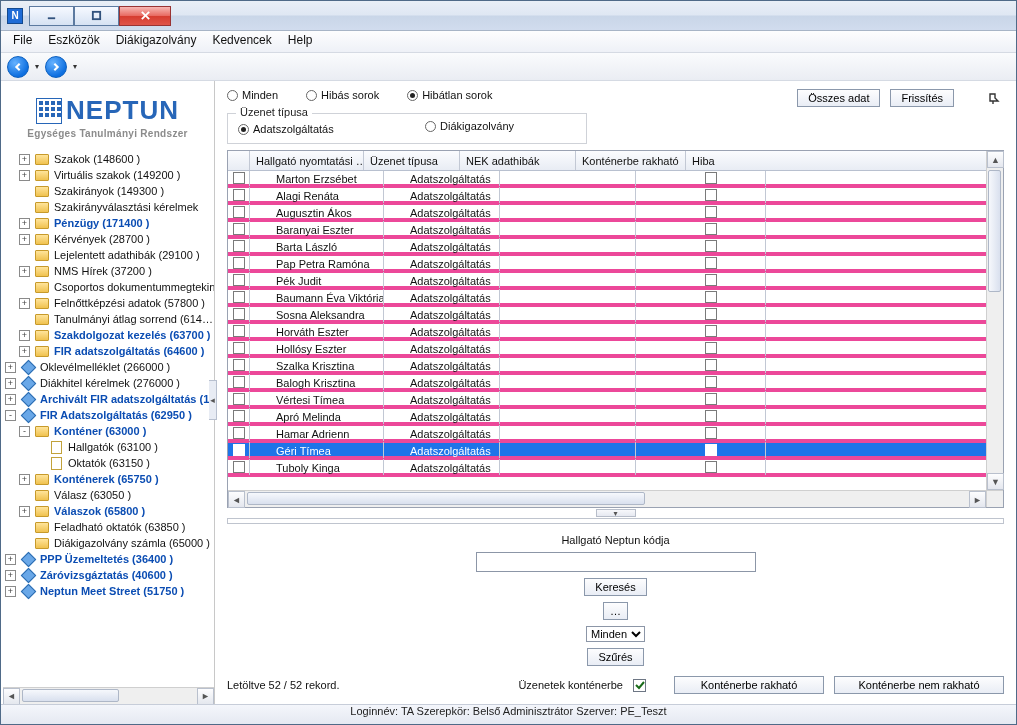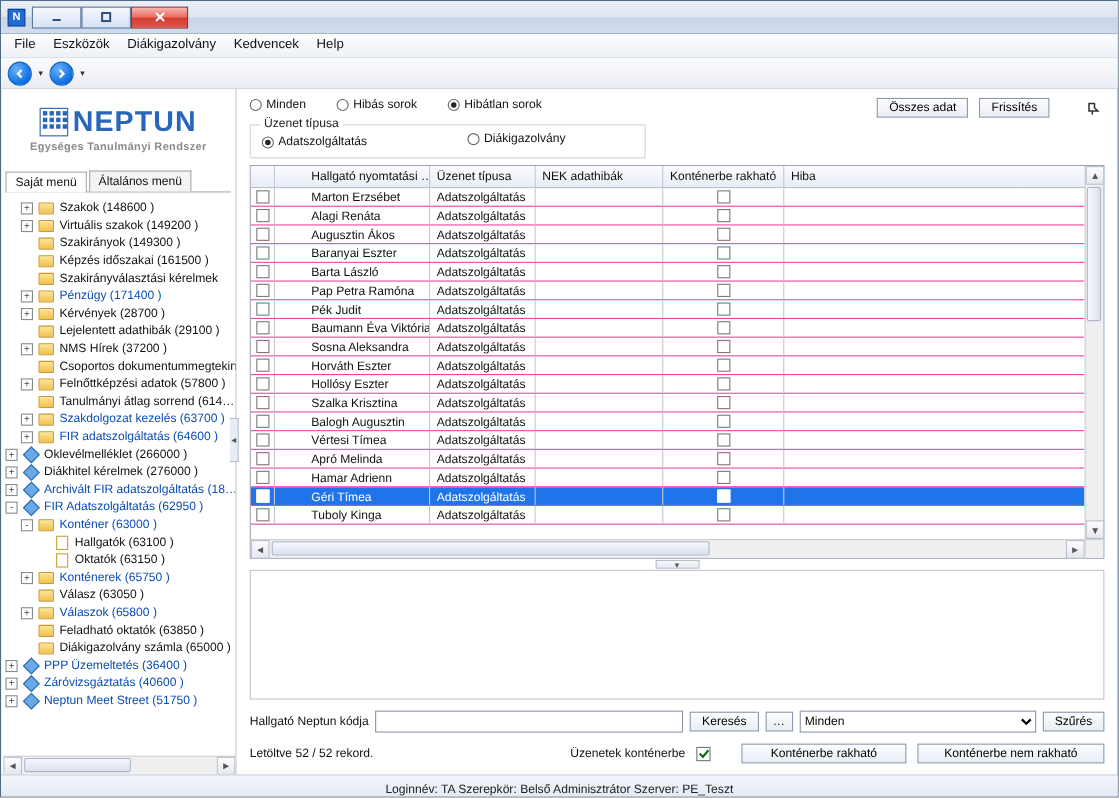--- a/index.html
+++ b/index.html
@@ -47,21 +47,21 @@
   .tree-wrap { flex:1 1 auto; overflow:hidden; position:relative; margin:4px 0 0 2px; }
   .tree { position:absolute; inset:0 0 18px 0; overflow:hidden; padding:2px 0 2px 2px; }
   .tree-row { display:flex; align-items:center; height:16px; white-space:nowrap; font-size:11px; cursor:default; }
   .tree-row .exp { width:11px; height:11px; border:1px solid #8a8a8a; display:inline-flex; align-items:center; justify-content:center; font-size:9px; line-height:1; color:#444; margin-right:2px; background:#fff; flex:0 0 auto; }
   .tree-row .noexp { width:13px; display:inline-block; flex:0 0 auto; }
   .tree-row .ico { width:16px; height:14px; margin:0 2px; flex:0 0 auto; display:inline-flex; align-items:center; justify-content:center; }
   .tree-row .ico.folder::before { content:""; width:12px; height:9px; background:linear-gradient(#ffe49a,#f0c24f); border:1px solid #c79a2a; border-radius:1px; display:block; }
   .tree-row .ico.page::before { content:""; width:9px; height:11px; background:#fff; border:1px solid #c2a23b; display:block; }
   .tree-row .ico.diamond::before { content:""; width:9px; height:9px; background:#6aa8e8; transform:rotate(45deg); display:block; border:1px solid #2b6cb0; }
   .tree-row .lbl { padding:0 2px; }
-  .tree-row.blue .lbl { color:#0b4db3; }
+  .tree-row.blue .lbl { color:#0b4db3;font-weight:bold; }
   .tree-row.selected .lbl { background:#1e74e8; color:#fff; }
   .ind1 { padding-left:14px; } .ind2 { padding-left:28px; }
 
   .tree-hscroll { position:absolute; bottom:0; left:0; right:0; height:17px; background:#efefef; border-top:1px solid #cfcfcf; display:flex; align-items:center; }
   .tree-hscroll .arrow, .hscroll .arrow, .vscroll .arrow { width:17px; height:17px; background:linear-gradient(#fdfdfe,#e4e7ee); border:1px solid #b9c0cd; display:flex; align-items:center; justify-content:center; font-size:9px; color:#555; }
   .tree-hscroll .track { flex:1; height:17px; background:#efefef; position:relative; }
   .tree-hscroll .thumb { position:absolute; top:1px; left:2px; width:55%; height:13px; background:linear-gradient(#f6f8fc,#d9e0ee); border:1px solid #aeb7c7; border-radius:2px; }
 
   
   .rightpane { flex:1; position:relative; display:flex; flex-direction:column; }
@@ -75,55 +75,55 @@
 
   .groupbox { border:1px solid #cfd2d8; margin:0 12px 6px; padding:6px 10px 8px; position:relative; width:360px; }
   .groupbox .legend { position:absolute; top:-8px; left:8px; background:#fff; padding:0 4px; font-size:11px; color:#222; }
 
   
   .gridwrap { position:relative; margin:0 12px; border:1px solid #9aa2b2; flex:0 0 358px; background:#fff; }
   .grid-head { display:flex; background:linear-gradient(#fbfcfe,#e8ecf4); border-bottom:1px solid #b8c0cf; height:20px; position:relative; }
   .gh, .gc { border-right:1px solid #c2c8d4; padding:2px 6px; font-size:11px; overflow:hidden; white-space:nowrap; }
   .gh { font-weight:400; display:flex; align-items:center; }
   .col-cb { width:22px; flex:0 0 22px; text-align:center; padding:2px 0; }
-  .col-name { width:114px; flex:0 0 114px;margin-left:27px; }
+  .col-name { width:114px; flex:0 0 114px; }
   .col-type { width:96px; flex:0 0 96px; }
   .col-nek { width:116px; flex:0 0 116px; }
   .col-kont { width:110px; flex:0 0 110px; }
   .col-hiba { flex:1 1 auto; border-right:none; }
 
   .grid-body { position:absolute; top:20px; bottom:17px; left:0; right:17px; overflow:hidden; }
-  .grow { display:flex; height:17px; border-bottom:1px solid #ec4899; align-items:center; }
+  .grow { display:flex; height:17px; border-bottom:4px solid #ec4899; align-items:center;gap:20px; }
   .grow.selected { background:#1e74e8; color:#fff; }
   .grow .gc { height:16px; line-height:15px; }
   .cb { width:12px; height:12px; border:1px solid #7a7a7a; display:inline-block; background:#fff; }
   .grow.selected .cb { border-color:#fff; }
 
   .vscroll { position:absolute; top:0; right:0; bottom:17px; width:17px; background:#efefef; border-left:1px solid #cfcfcf; display:flex; flex-direction:column; }
   .vscroll .track { flex:1; position:relative; }
   .vscroll .thumb { position:absolute; left:1px; top:2px; width:13px; height:40%; background:linear-gradient(90deg,#f6f8fc,#d9e0ee); border:1px solid #aeb7c7; border-radius:2px; }
   .hscroll { position:absolute; left:0; right:17px; bottom:0; height:17px; background:#efefef; border-top:1px solid #cfcfcf; display:flex; }
   .hscroll .track { flex:1; position:relative; }
   .hscroll .thumb { position:absolute; top:1px; left:2px; width:55%; height:13px; background:linear-gradient(#f6f8fc,#d9e0ee); border:1px solid #aeb7c7; border-radius:2px; }
   .corner { position:absolute; right:0; bottom:0; width:17px; height:17px; background:#efefef; border-left:1px solid #cfcfcf; border-top:1px solid #cfcfcf; }
 
   .splitbar { height:10px; margin:0 12px; display:flex; justify-content:center; align-items:center; }
   .splitbar .grip { width:40px; height:8px; border:1px solid #b7bdc9; background:linear-gradient(#f7f8fb,#e6e9f1); font-size:8px; text-align:center; line-height:7px; color:#555; }
 
   .detailpane { margin:0 12px; border:1px solid #bfc4ce; flex:1 1 auto; background:#fff; }
 
-  .searchrow { display:flex; align-items:center; gap:6px; padding:10px 12px 6px; font-size:11px; }
+  .searchrow { display:flex; align-items:center; gap:6px; padding:10px 12px 6px; font-size:11px;flex-direction:column; }
   .searchrow input.text { width:280px; height:20px; border:1px solid #8c96a7; padding:1px 4px; font-size:11px; }
   .searchrow select { flex:1; height:20px; border:1px solid #8c96a7; font-size:11px; background:#fff; }
 
   .footeractions { display:flex; align-items:center; padding:4px 12px 10px; font-size:11px; gap:10px; }
   .spacer { flex:1; }
 
   
-  .statusbar { position:absolute; bottom:0; left:0; right:0; height:20px; background:linear-gradient(#f4f6fb,#e5e9f2); border-top:1px solid #c7cdd9; display:flex; align-items:flex-end; justify-content:center; font-size:11px; color:#222; }
+  .statusbar { position:absolute; bottom:0; left:0; right:0; height:20px; background:linear-gradient(#f4f6fb,#e5e9f2); border-top:1px solid #c7cdd9; display:flex; align-items:flex-start; justify-content:center; font-size:11px; color:#222; }
 
   
   .collapse-handle { position:absolute; left:-6px; top:48%; width:8px; height:40px; background:#e8ecf4; border:1px solid #b8c0cf; border-left:none; display:flex; align-items:center; justify-content:center; font-size:9px; color:#555; }
 </style>
 </head>
 <body>
 
 <div class="window">
 
   <div class="titlebar">
@@ -188,46 +188,37 @@
               <i></i>
               <i></i>
               <i></i>
               <i></i>
             </span>
           <span class="logo-text">NEPTUN</span>
         </div>
         <div class="logo-sub">Egységes Tanulmányi Rendszer</div>
       </div>
 
-      <div class="tabrow">
-        <div class="tab active">Saját menü</div>
-        <div class="tab">Általános menü</div>
-      </div>
 
       <div class="tree-wrap">
         <div class="tree" id="tree">
             <div class="tree-row ind1">
               <span class="exp">+</span>
               <span class="ico folder"></span>
               <span class="lbl">Szakok (148600  )</span>
             </div>
             <div class="tree-row ind1">
               <span class="exp">+</span>
               <span class="ico folder"></span>
               <span class="lbl">Virtuális szakok (149200  )</span>
             </div>
             <div class="tree-row ind1">
               <span class="noexp"></span>
               <span class="ico folder"></span>
               <span class="lbl">Szakirányok (149300  )</span>
-            </div>
-            <div class="tree-row ind1">
-              <span class="noexp"></span>
-              <span class="ico folder"></span>
-              <span class="lbl">Képzés időszakai (161500  )</span>
             </div>
             <div class="tree-row ind1">
               <span class="noexp"></span>
               <span class="ico folder"></span>
               <span class="lbl">Szakirányválasztási kérelmek</span>
             </div>
             <div class="tree-row ind1 blue">
               <span class="exp">+</span>
               <span class="ico folder"></span>
               <span class="lbl">Pénzügy (171400  )</span>
@@ -499,21 +490,21 @@
             <div class="grow">
               <div class="gc col-cb"><span class="cb"></span></div>
               <div class="gc col-name">Szalka Krisztina</div>
               <div class="gc col-type">Adatszolgáltatás</div>
               <div class="gc col-nek"></div>
               <div class="gc col-kont" style="text-align:center"><span class="cb"></span></div>
               <div class="gc col-hiba"></div>
             </div>
             <div class="grow">
               <div class="gc col-cb"><span class="cb"></span></div>
-              <div class="gc col-name">Balogh Augusztin</div>
+              <div class="gc col-name">Balogh Krisztina</div>
               <div class="gc col-type">Adatszolgáltatás</div>
               <div class="gc col-nek"></div>
               <div class="gc col-kont" style="text-align:center"><span class="cb"></span></div>
               <div class="gc col-hiba"></div>
             </div>
             <div class="grow">
               <div class="gc col-cb"><span class="cb"></span></div>
               <div class="gc col-name">Vértesi Tímea</div>
               <div class="gc col-type">Adatszolgáltatás</div>
               <div class="gc col-nek"></div>

